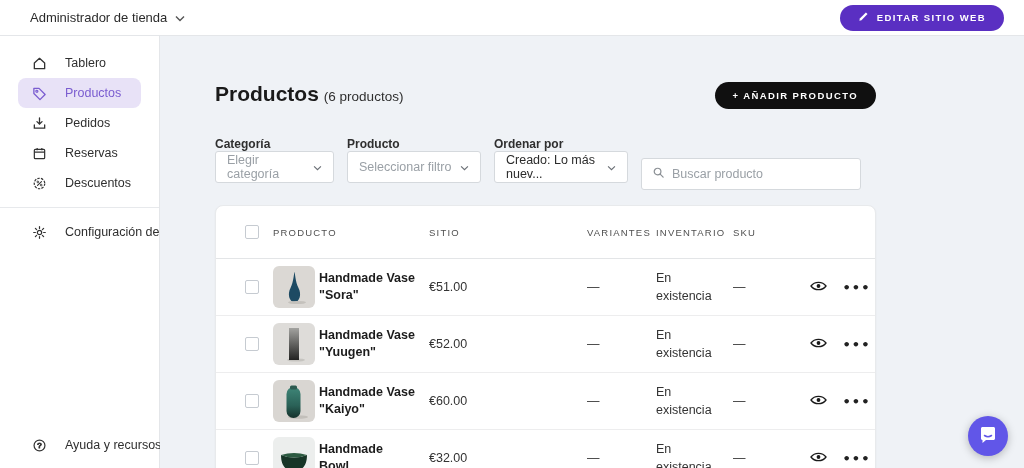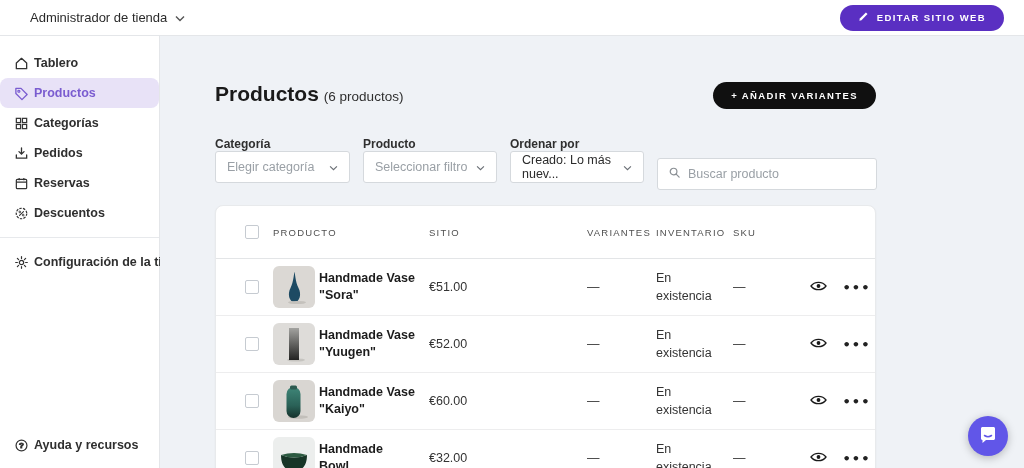--- a/index.html
+++ b/index.html
@@ -13,23 +13,23 @@
   .site-menu { display:flex; align-items:center; gap:8px; font-size:13px; color:#2b2b2b; cursor:pointer; }
   .edit-site-btn { background:#5a2fc2; color:#fff; border:none; border-radius:14px;
     height:26px; padding:0 18px; display:flex; align-items:center; gap:8px;
     font-size:9.5px; font-weight:bold; letter-spacing:1.4px; cursor:pointer;
     font-family:"Liberation Sans",sans-serif; }
 
   
   .shell { display:flex; height:432px; }
   .sidebar { width:160px; background:#fff; border-right:1px solid #e4e6e9;
     display:flex; flex-direction:column; padding:12px 0 8px 0; flex-shrink:0; }
-  .nav-item { height:30px; display:flex; align-items:center; gap:5px;
-    padding:0 10px 0 14px; margin:0 0; border-radius:8px;
-    font-size:12.5px; color:#2f2f2f; cursor:pointer; white-space:nowrap;font-weight:bold; }
+  .nav-item { height:30px; display:flex; align-items:center; gap:18px;
+    padding:0 10px 0 14px; margin:0 18px; border-radius:8px;
+    font-size:12.5px; color:#2f2f2f; cursor:pointer; white-space:nowrap; }
   .nav-item .ic { width:15px; height:15px; flex-shrink:0; display:flex; align-items:center; }
   .nav-item.active { background:#e8e2f7; color:#7a5cd0; }
   .nav-item.active svg * { stroke:#7a5cd0; }
   .nav-item svg * { stroke:#333; }
   .side-divider { height:1px; background:#e7e9ec; margin:9px 0; }
   .side-spacer { flex:1; }
 
   
   .main { flex:1; position:relative; background:#eff2f6; overflow:hidden; }
   .content { width:661px; margin-left:55px; }
@@ -42,21 +42,21 @@
 
   .filters { margin-top:28px; display:flex; gap:13px; }
   .fgroup { display:flex; flex-direction:column; }
   .flabel { font-size:12px; font-weight:bold; color:#2f2f2f; margin-bottom:0; }
   .fspacer { height:21px; }
   .fselect { height:32px; background:#fff; border:1px solid #d5d9dd; border-radius:3px;
     display:flex; align-items:center; justify-content:space-between; padding:0 11px;
     font-size:12.5px; cursor:pointer; }
   .fselect .ph { color:#9aa0a6; }
   .fselect .val { color:#2b2b2b; }
-  .w135 { width:135px; } .w134 { width:134px; }
+  .w135 { width:119px; } .w134 { width:134px; }
   .searchbox { width:220px; height:32px; background:#fff; border:1px solid #d5d9dd; border-radius:3px;
     display:flex; align-items:center; padding:0 10px; gap:7px; }
   .searchbox input { border:none; outline:none; flex:1; font-size:12.5px; color:#b91c1c;
     font-family:"Liberation Sans",sans-serif; background:transparent; }
   .searchbox input::placeholder { color:#9aa0a6; }
 
   
   .card { margin-top:15px; background:#fff; border:1px solid #e8eaec; border-radius:8px 8px 0 0;
     box-shadow:0 1px 2px rgba(32,42,54,.05); height:300px; overflow:hidden; }
   .tgrid { display:grid; grid-template-columns:50px 53px 110px 158px 69px 77px 68px 34px 1fr; align-items:center; }
@@ -117,31 +117,20 @@
         <svg width="15" height="15" viewBox="0 0 16 16">
             <path d="M2 8 V2.5 H7.5 L14 9 L8.5 14.5 L2 8 Z" fill="none" stroke-width="1.4" stroke-linejoin="round"></path>
             <circle cx="5.2" cy="5.6" r="1.1" fill="none" stroke-width="1.2"></circle>
           </svg>
       </span>
       <span>Productos</span>
     </div>
     <div class="nav-item">
       <span class="ic">
         <svg width="15" height="15" viewBox="0 0 16 16">
-            <rect x="2.5" y="2.5" width="4.5" height="4.5" fill="none" stroke-width="1.3"></rect>
-            <rect x="9" y="2.5" width="4.5" height="4.5" fill="none" stroke-width="1.3"></rect>
-            <rect x="2.5" y="9" width="4.5" height="4.5" fill="none" stroke-width="1.3"></rect>
-            <rect x="9" y="9" width="4.5" height="4.5" fill="none" stroke-width="1.3"></rect>
-          </svg>
-      </span>
-      <span>Categorías</span>
-    </div>
-    <div class="nav-item">
-      <span class="ic">
-        <svg width="15" height="15" viewBox="0 0 16 16">
             <path d="M8 2 V8.5 M5.3 6 L8 8.7 L10.7 6" fill="none" stroke-width="1.4" stroke-linecap="round"></path>
             <path d="M2.5 9.5 V13 H13.5 V9.5" fill="none" stroke-width="1.4" stroke-linecap="round"></path>
           </svg>
       </span>
       <span>Pedidos</span>
     </div>
     <div class="nav-item">
       <span class="ic">
         <svg width="15" height="15" viewBox="0 0 16 16">
             <rect x="2.5" y="3.5" width="11" height="10" rx="1" fill="none" stroke-width="1.3"></rect>
@@ -191,21 +180,21 @@
       <span>Ayuda y recursos</span>
     </div>
   </nav>
 
   <main class="main">
     <div class="content">
       <div class="head-row">
         <h1 class="page-title">
           <span>Productos</span><span class="page-sub">(6 productos)</span>
         </h1>
-        <button class="add-btn">+ AÑADIR VARIANTES</button>
+        <button class="add-btn">+ AÑADIR PRODUCTO</button>
       </div>
 
       <div class="filters">
         <div class="fgroup">
           <span class="flabel">Categoría</span>
           <div class="fselect w135">
             <span class="ph">Elegir categoría</span>
             <span><svg width="9" height="6" viewBox="0 0 10 7">
                   <polyline points="1,1.5 5,5.5 9,1.5" fill="none" stroke="#6a6f75" stroke-width="1.3"></polyline>
                 </svg></span>

